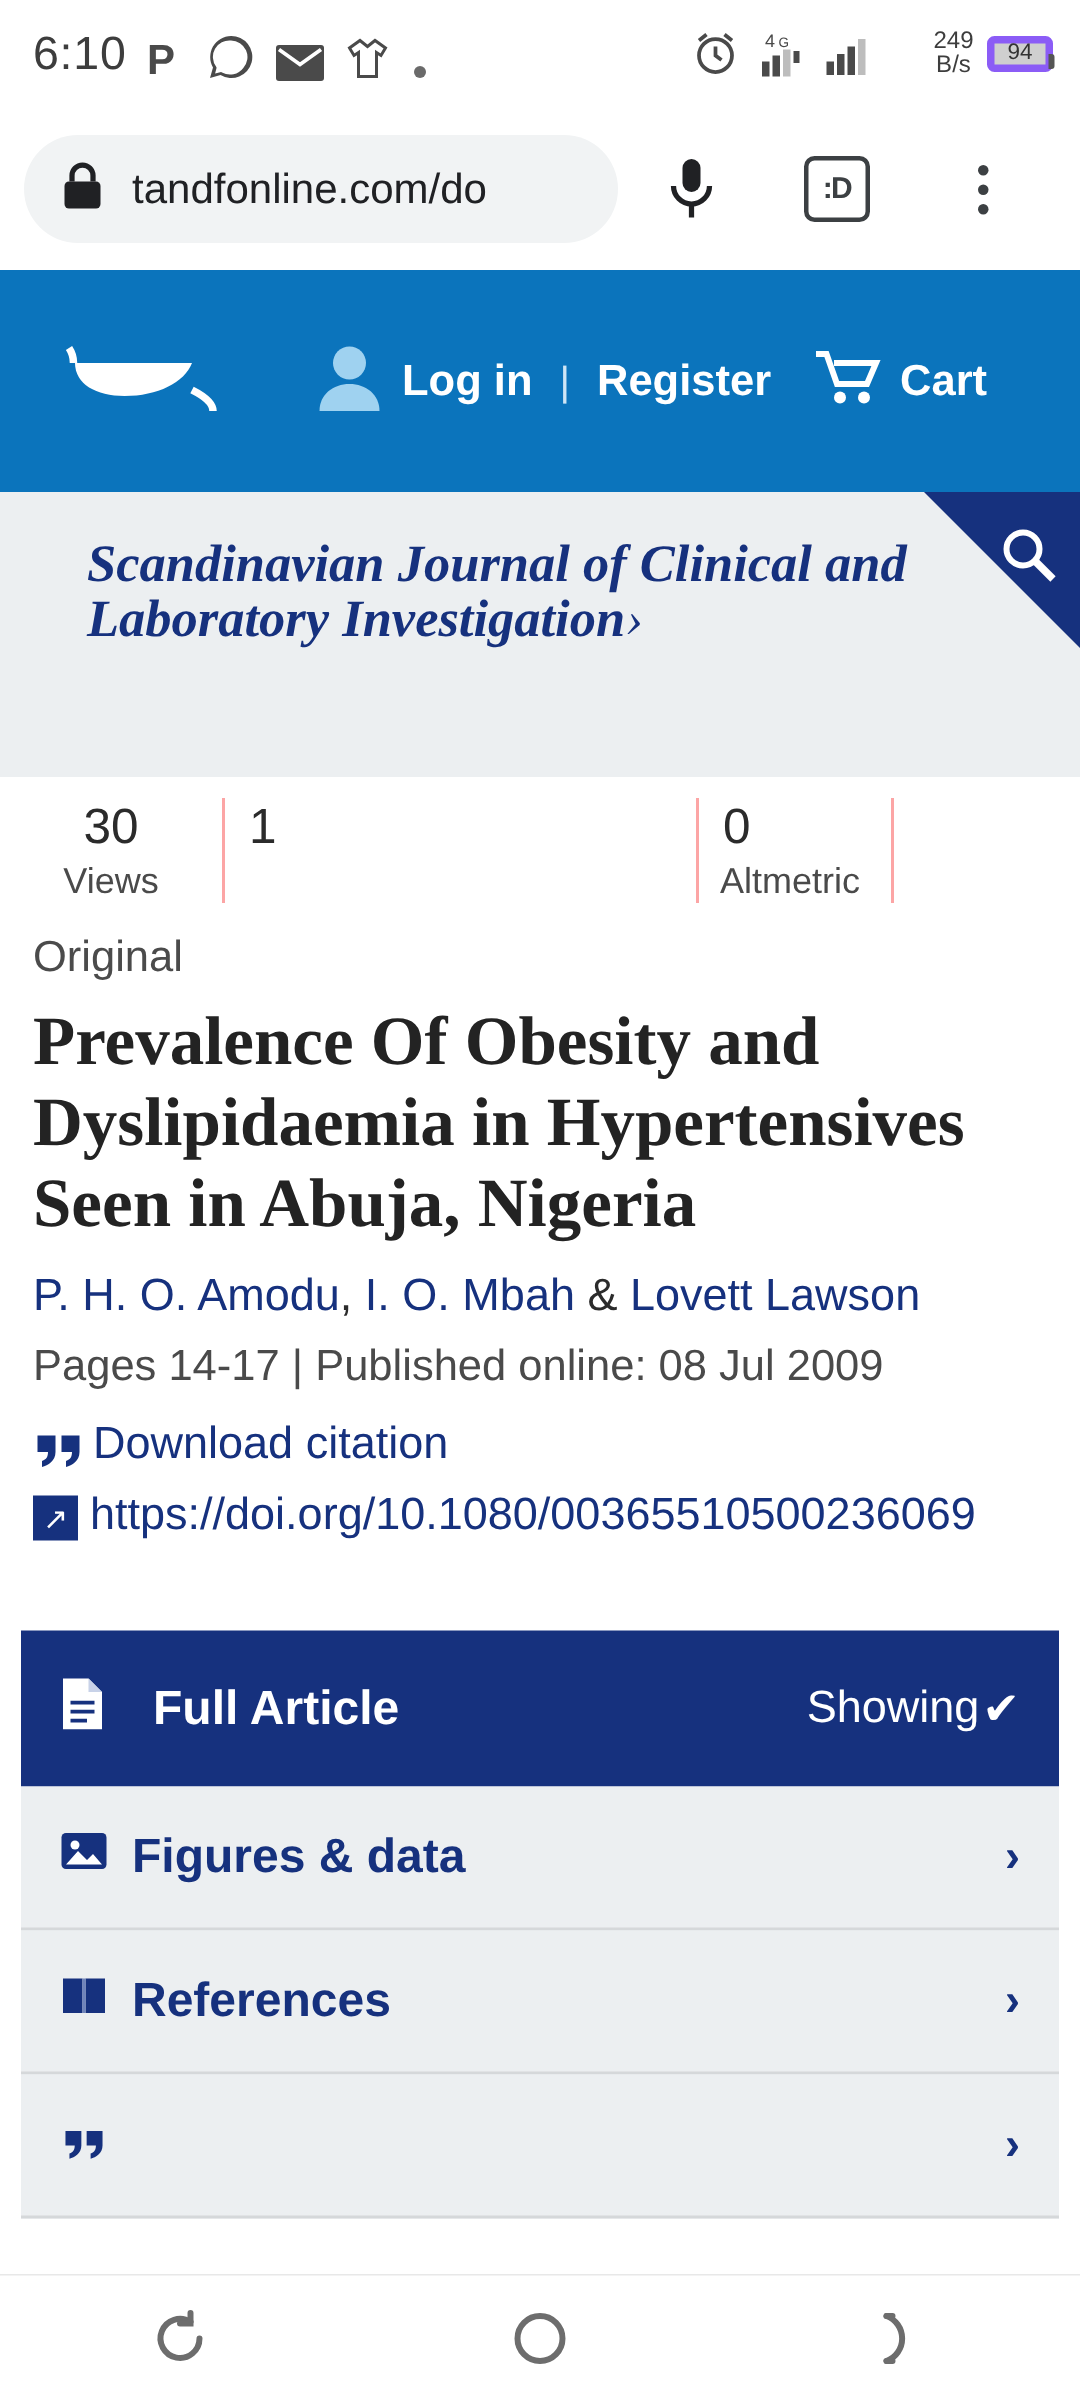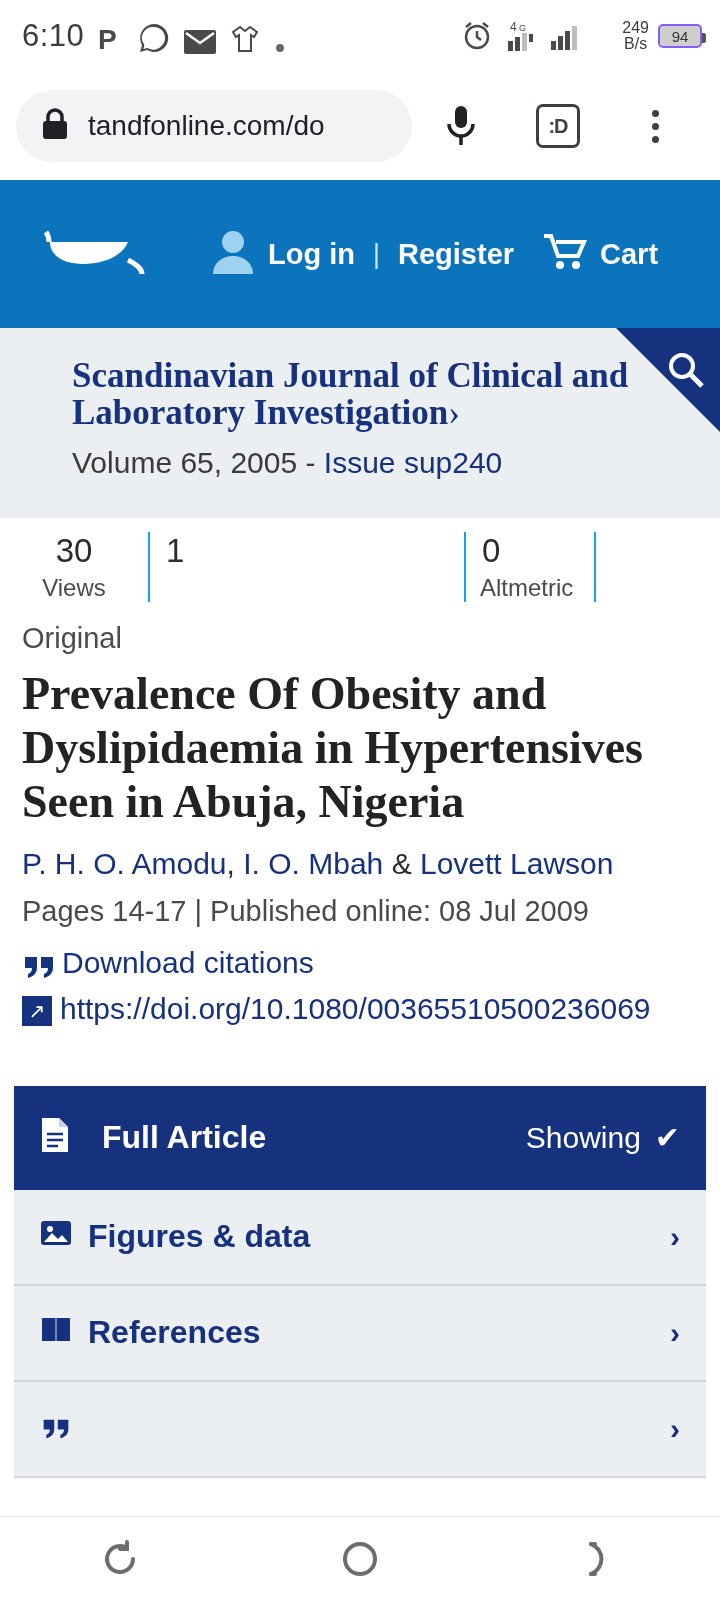--- a/index.html
+++ b/index.html
@@ -17,22 +17,22 @@
     display: flex; align-items: center; justify-content: space-between;
     padding: 0 18px 0 22px;
     background: #ffffff; color: #3c3c3c;
   }
   .sb-left { display: flex; align-items: flex-end; gap: 14px; }
   .sb-time { font-size: 31px; font-weight: 400; letter-spacing: .5px; color:#3d3d3d; }
   .sb-ico { display: inline-flex; align-items: center; justify-content: center; }
   .sb-right { display: flex; align-items: center; gap: 9px; }
   .sb-rate { font-size: 16px; line-height: 1.02; text-align: center; color:#3d3d3d;margin-left:32px; }
   .battery {
-    border: 2px solid #8b5cf6; border-radius: 5px; width: 44px; height: 24px;
-    position: relative; display: flex; align-items: center; justify-content: center;
+    border: 5px solid #8b5cf6; border-radius: 5px; width: 44px; height: 24px;
+    position: relative; display: flex; align-items: flex-end; justify-content: center;
     font-size: 15px; color: #333; background: #cfcfcf;
   }
   .battery:after {
     content: ""; position: absolute; right: -6px; top: 7px; width: 4px; height: 10px;
     background: #555; border-radius: 0 2px 2px 0;
   }
 
   
   .urlbar-wrap {
     height: 108px; flex: 0 0 108px;
@@ -60,41 +60,41 @@
     background: #0B74BC; height: 148px; display: flex; align-items: center;
     padding: 0 0 0 40px; position: relative;
   }
   .logo { width: 132px; height: 60px; flex: 0 0 132px; }
   .hdr-nav { display: flex; align-items: center; gap: 0px; margin-left: 38px; }
   .hdr-link { color: #fff; font-size: 29px; font-weight: 700; }
   .hdr-sep { color: #cfe6f6; font-size: 27px; margin: 0 18px; font-weight: 400; }
   .cart-wrap { display: flex; align-items: center; gap: 12px; margin-left: 28px; }
 
   .journal-band {
-    background: #eceff1; padding: 30px 0 34px 16px; position: relative; min-height: 190px;
+    background: #eceff1; padding: 30px 0 34px 2px; position: relative; min-height: 190px; font-style: italic;
   }
   .journal-title {
     color: #16317E; font-family: "Liberation Serif", serif; font-weight: 700;
     font-size: 35px; line-height: 1.05; padding: 0 90px 0 56px;
   }
   .journal-title .chev { font-weight: 400; }
   .journal-sub {
     font-size: 30px; color: #3b3b3b; padding: 14px 56px 0 56px;
   }
   .journal-sub a { color: #16317E; text-decoration: none; }
   .corner-search {
     position: absolute; top: 0; right: 0; width: 104px; height: 104px;
     background: #16317E; clip-path: polygon(100% 0, 0 0, 100% 100%);
   }
   .corner-search svg { position: absolute; top: 22px; right: 14px; }
 
   .metrics {
     display: flex; align-items: stretch; padding: 14px 0 8px 0; background:#fff;
   }
-  .metric { padding: 0 14px; border-right: 2px solid #0ea5e9; text-align: center; }
+  .metric { padding: 0 14px; border-right: 2px solid #fca5a5; text-align: center; }
   .metric:last-child { border-right: none; }
   .metric .num { font-size: 33px; color: #2b2b2b; font-weight: 400; padding-bottom: 4px; }
   .metric .lbl { font-size: 24px; color: #4a4a4a; }
   .m-views { flex: 0 0 150px; }
   .m-cross { flex: 0 0 316px; text-align: left; }
   .m-cross .num { text-align: left; padding-left: 2px; }
   .m-alt { flex: 0 0 130px; text-align: left; }
   .m-alt .num { text-align: left; padding-left: 2px; }
   .m-pad { flex: 1; }
 
@@ -114,21 +114,21 @@
     width: 30px; height: 30px; background: #16317E; color: #fff; flex: 0 0 30px;
     display:flex; align-items:center; justify-content:center; font-size:20px; margin-top: 6px;
   }
 
   .tabs { margin: 58px 14px 0 14px; }
   .tab-active {
     background: #16317E; color: #fff; height: 104px; display: flex; align-items: center;
     justify-content: space-between; padding: 0 26px 0 26px;
   }
   .tab-active .left { display: flex; align-items: center; gap: 32px; font-size: 32px; font-weight: 700; }
-  .tab-active .right { display: flex; align-items: center; gap: 14px; font-size: 30px; font-weight: 400; }
+  .tab-active .right { display: flex; align-items: center; gap: 2px; font-size: 30px; font-weight: 400; }
   .tab-row {
     background: #eceff1; height: 96px; display: flex; align-items: center;
     justify-content: space-between; padding: 0 26px; border-bottom: 2px solid #d5d8da;
   }
   .tab-row .left { display: flex; align-items: center; gap: 16px; color: #16317E; font-size: 32px; font-weight: 700; }
   .chev-r { color: #16317E; font-size: 30px; font-weight: 700; }
 
   
   .navbar {
     flex: 0 0 84px; height: 84px; background: #fff; display: flex;
@@ -274,23 +274,20 @@
     <div class="journal-band">
       <div class="corner-search">
         <svg width="40" height="40" viewBox="0 0 40 40">
             <circle cx="16" cy="16" r="11" fill="none" stroke="#fff" stroke-width="4"></circle>
             <path d="M24 24l12 12" stroke="#fff" stroke-width="5"></path>
           </svg>
       </div>
       <div class="journal-title">
         <span>Scandinavian Journal of Clinical and Laboratory Investigation</span><span class="chev">›</span>
       </div>
-      <div class="journal-sub">
-        <span>Volume 65, 2005 - </span><a>Issue sup240</a>
-      </div>
     </div>
 
     <div class="metrics">
       <div class="metric m-views">
         <div class="num">30</div>
         <div class="lbl">Views</div>
       </div>
       <div class="metric m-cross">
         <div class="num">1</div>
       </div>
@@ -307,21 +304,21 @@
       <a>P. H. O. Amodu</a><span>, </span><a>I. O. Mbah</a><span> &amp; </span><a>Lovett Lawson</a>
     </div>
     <div class="pages">Pages 14-17 | Published online: 08 Jul 2009</div>
 
     <div class="citation-row">
       <span>
         <svg width="34" height="34" viewBox="0 0 34 34">
             <path d="M3 22V11h12v11c0 6-5 9-9 10v-4c3-1 4-3 4-6H3zm16 0V11h12v11c0 6-5 9-9 10v-4c3-1 4-3 4-6H19z" fill="#16317E"></path>
           </svg>
       </span>
-      <a>Download citations</a>
+      <a>Download citation</a>
     </div>
 
     <div class="doi-row">
       <span class="ext-badge">↗</span>
       <a>https://doi.org/10.1080/00365510500236069</a>
     </div>
 
     <div class="tabs">
       <div class="tab-active">
         <div class="left">

